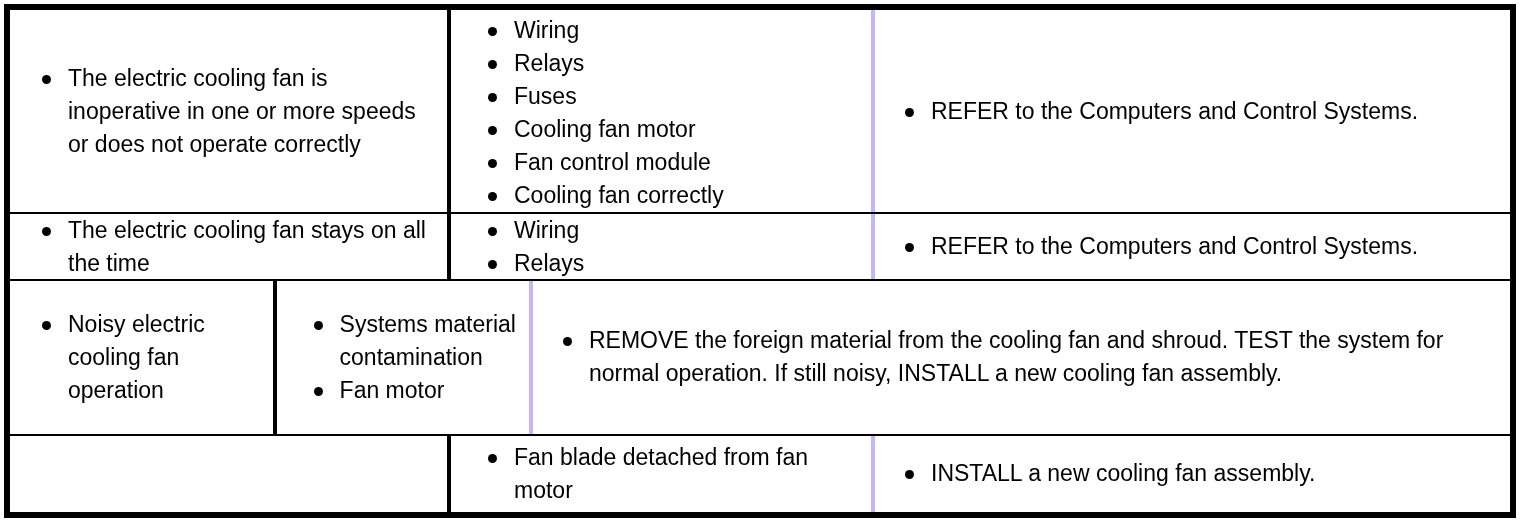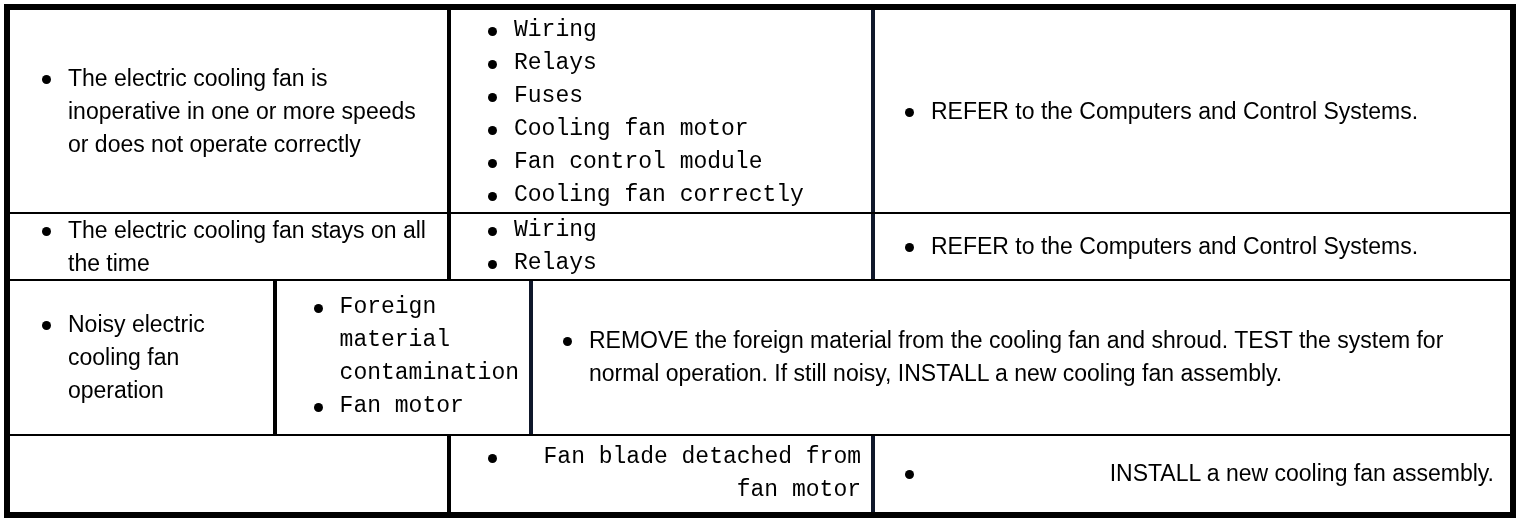--- a/index.html
+++ b/index.html
@@ -35,38 +35,37 @@
     border-bottom: 2px solid #000000;
     background: #ffffff;
   }
   .table-row:last-child {
     border-bottom: none;
   }
 
   .row-1 { height: 204px; }
   .row-2 { height:  67px; }
   .row-3 { height: 179px; }
-  .row-4 { height:  88px; text-align: right; }
+  .row-4 { height:  88px; }
 
   .cell {
     box-sizing: border-box;
     padding: 0;
     overflow: hidden;
     display: flex;
     flex-direction: column;
     justify-content: center;
   }
   .cell-condition {
     width: 441px;
     border-right: 4px solid #000000;
   }
   .cell-causes {
     width: 424px;
-    border-right: 4px solid #0f172a;
-    font-family: Liberation Mono, monospace;
+    border-right: 4px solid #c4b5fd;
   }
   .cell-action {
     flex: 1 1 auto;
   }
 
   
   .bullet-list {
     list-style: none;
     margin: 0;
     padding: 0;
@@ -154,21 +153,21 @@
   </div>
 
   <div class="table-row row-3">
     <div class="cell cell-condition">
       <ul class="bullet-list">
         <li class="bullet-item">Noisy electric cooling fan operation</li>
       </ul>
     </div>
     <div class="cell cell-causes">
       <ul class="bullet-list">
-        <li class="bullet-item">Foreign material contamination</li>
+        <li class="bullet-item">Systems material contamination</li>
         <li class="bullet-item">Fan motor</li>
       </ul>
     </div>
     <div class="cell cell-action">
       <ul class="bullet-list">
         <li class="bullet-item">REMOVE the foreign material from the cooling fan and shroud. TEST the system for normal operation. If still noisy, INSTALL a new cooling fan assembly.</li>
       </ul>
     </div>
   </div>
 

